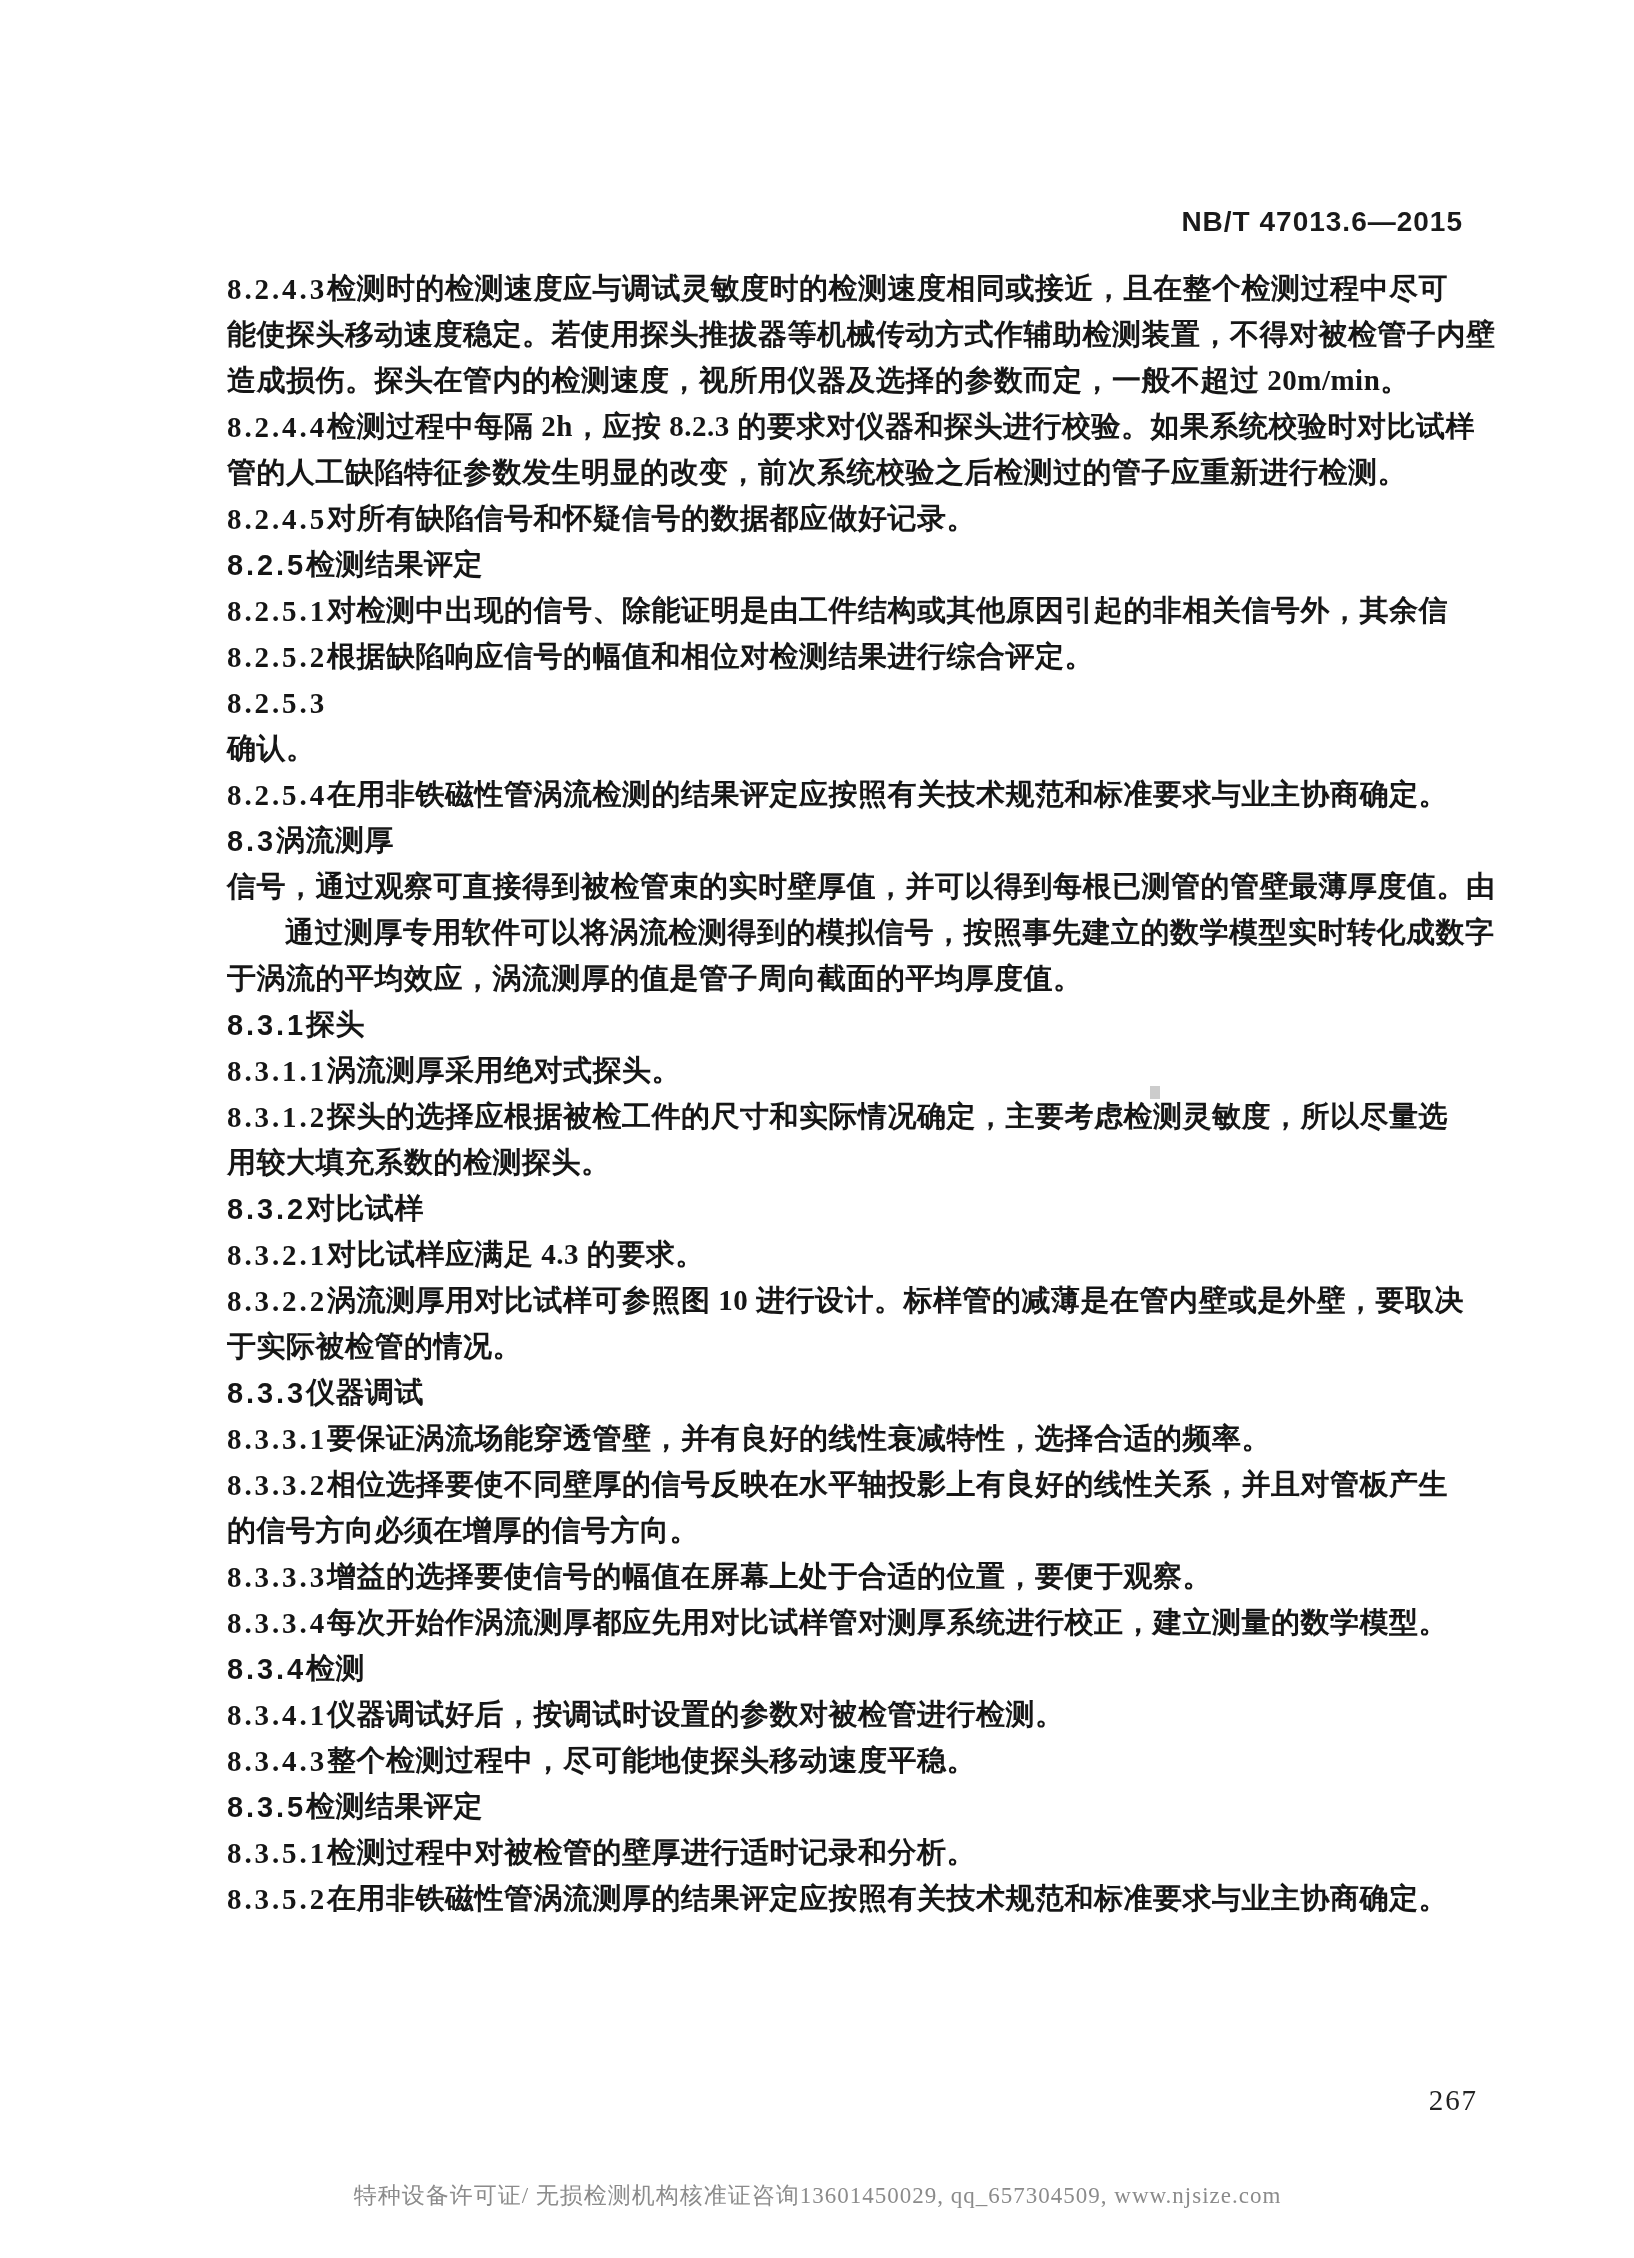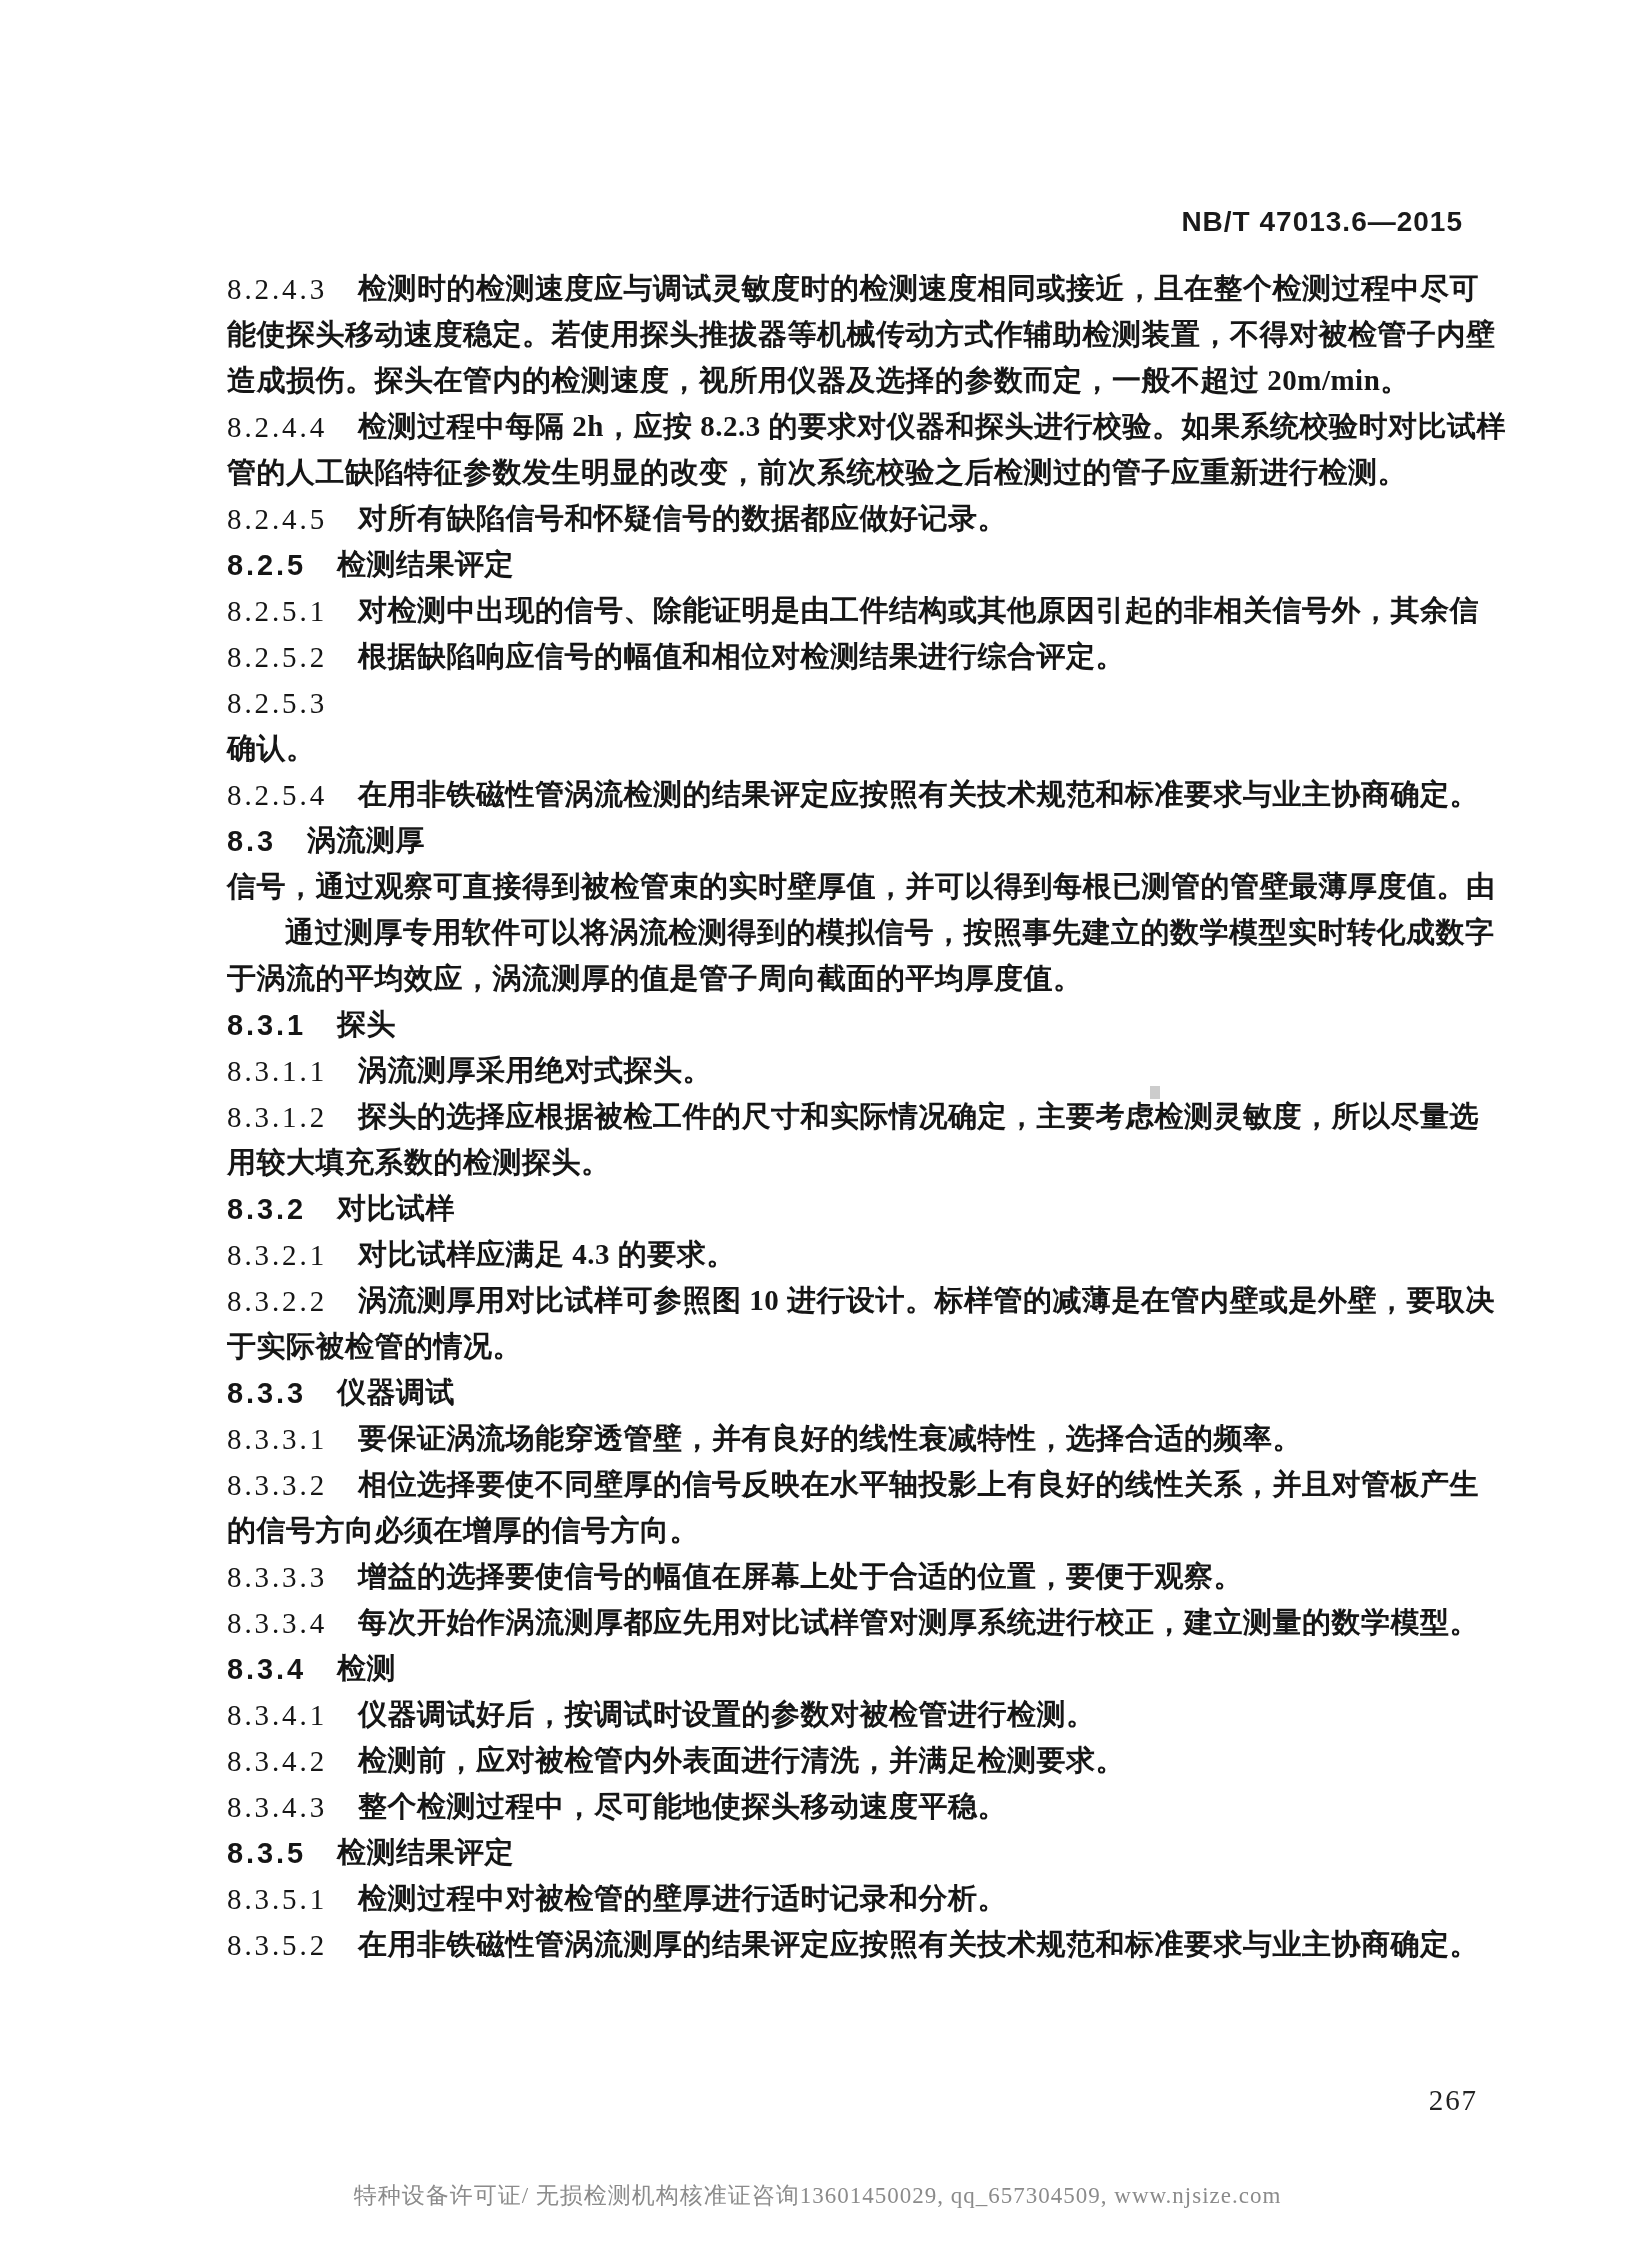--- a/index.html
+++ b/index.html
@@ -37,22 +37,22 @@
   .line {
     height: 46px;
     display: flex;
     align-items: center;
     font-size: 29px;
     white-space: nowrap;
     color: #161616;
   }
   .line .num {
     letter-spacing: 2.9px;
-    margin-right: 31px;
     flex: 0 0 auto;
+    font-weight: bold;
   }
   .line .txt {
     letter-spacing: 0.5px;
     font-weight: bold;
   }
   .line.heading {
     font-family: "Liberation Sans", "DejaVu Sans", sans-serif;
     font-weight: bold;
   }
   .line.indent {
@@ -204,24 +204,20 @@
       </div>
       <div class="line heading">
         <span class="num">8.3.4</span>
         <span class="txt">检测</span>
       </div>
       <div class="line">
         <span class="num">8.3.4.1</span>
         <span class="txt">仪器调试好后，按调试时设置的参数对被检管进行检测。</span>
       </div>
       <div class="line">
-        <span class="num">8.3.4.2</span>
-        <span class="txt">检测前，应对被检管内外表面进行清洗，并满足检测要求。</span>
-      </div>
-      <div class="line">
         <span class="num">8.3.4.3</span>
         <span class="txt">整个检测过程中，尽可能地使探头移动速度平稳。</span>
       </div>
       <div class="line heading">
         <span class="num">8.3.5</span>
         <span class="txt">检测结果评定</span>
       </div>
       <div class="line">
         <span class="num">8.3.5.1</span>
         <span class="txt">检测过程中对被检管的壁厚进行适时记录和分析。</span>

